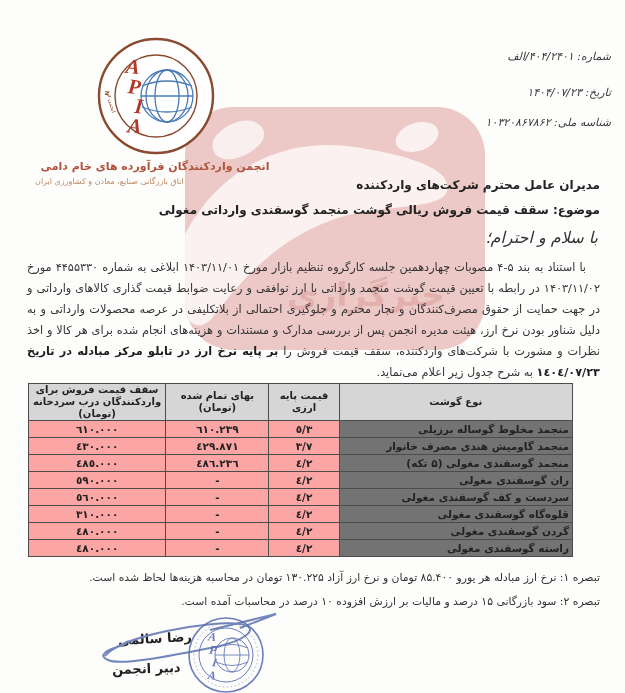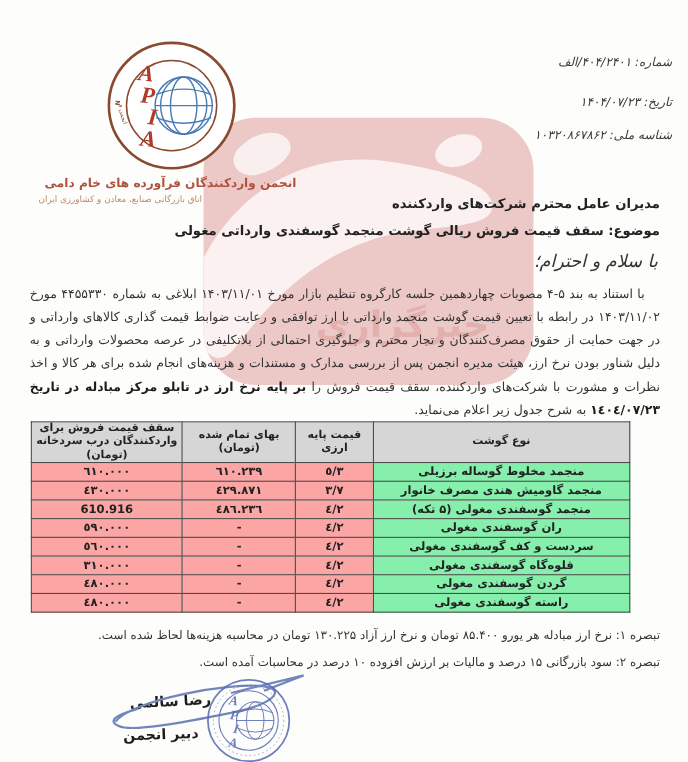--- a/index.html
+++ b/index.html
@@ -40,21 +40,21 @@
   .bodytext .indent{display:inline-block;width:14px;}
   
   table.price{position:absolute;right:52px;top:383px;width:545px;z-index:2;
     border-collapse:collapse;table-layout:fixed;}
   table.price th,table.price td{
     border:1px solid #4c4c4c;text-align:center;vertical-align:middle;
     font-size:10.5px;font-weight:bold;color:#222;padding:0 3px;}
   table.price th{background:#d6d6d6;height:30px;white-space:pre-line;
     line-height:12px;font-size:10px;}
   table.price td{height:16px;background:#fca5a5;}
-  table.price td.tname{background:#86efac;}
+  table.price td.tname{background:#737373;text-align:right;}
   col.c-type{width:233px;} col.c-base{width:70px;}
   col.c-cost{width:103px;} col.c-cap{width:137px;}
   
   .note{right:25px;font-size:10.8px;color:#333;z-index:2;margin-left:24px;}
   #note1{top:571px;} #note2{top:595px;}
   
   .sig-name{left:118px;top:631px;font-size:13px;font-weight:bold;color:#1e1e1e;
     transform:rotate(-3deg);z-index:3;}
   .sig-title{left:112px;top:661px;font-size:13px;font-weight:bold;color:#1e1e1e;
     transform:rotate(-2deg);z-index:3;}
@@ -150,21 +150,21 @@
     <tr>
       <td class="tname">منجمد گاومیش هندی مصرف خانوار</td>
       <td>٣/٧</td>
       <td>٤٢٩.٨٧١</td>
       <td>٤٣٠.٠٠٠</td>
     </tr>
     <tr>
       <td class="tname">منجمد گوسفندی مغولی (۵ تکه)</td>
       <td>٤/٢</td>
       <td>٤٨٦.٢٣٦</td>
-      <td>610.916</td>
+      <td>٤٨٥.٠٠٠</td>
     </tr>
     <tr>
       <td class="tname">ران گوسفندی مغولی</td>
       <td>٤/٢</td>
       <td>-</td>
       <td>٥٩٠.٠٠٠</td>
     </tr>
     <tr>
       <td class="tname">سردست و کف گوسفندی مغولی</td>
       <td>٤/٢</td>

